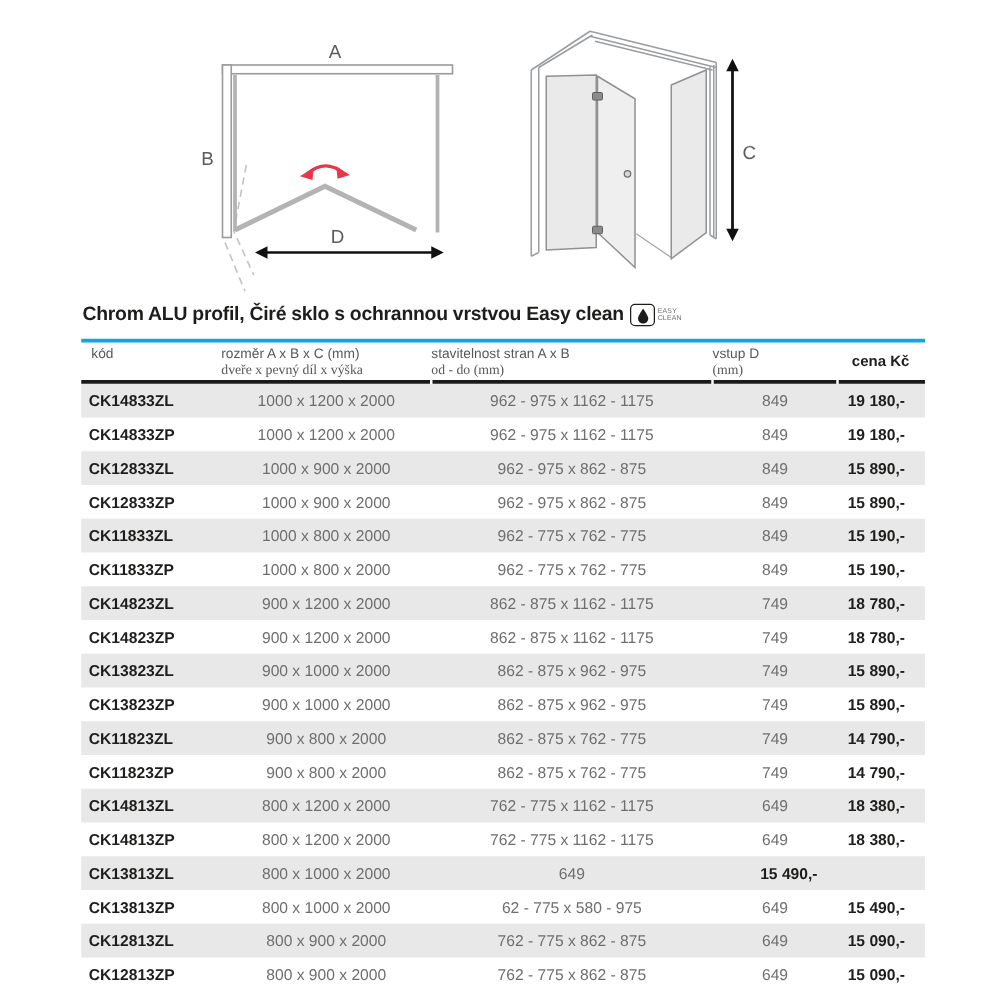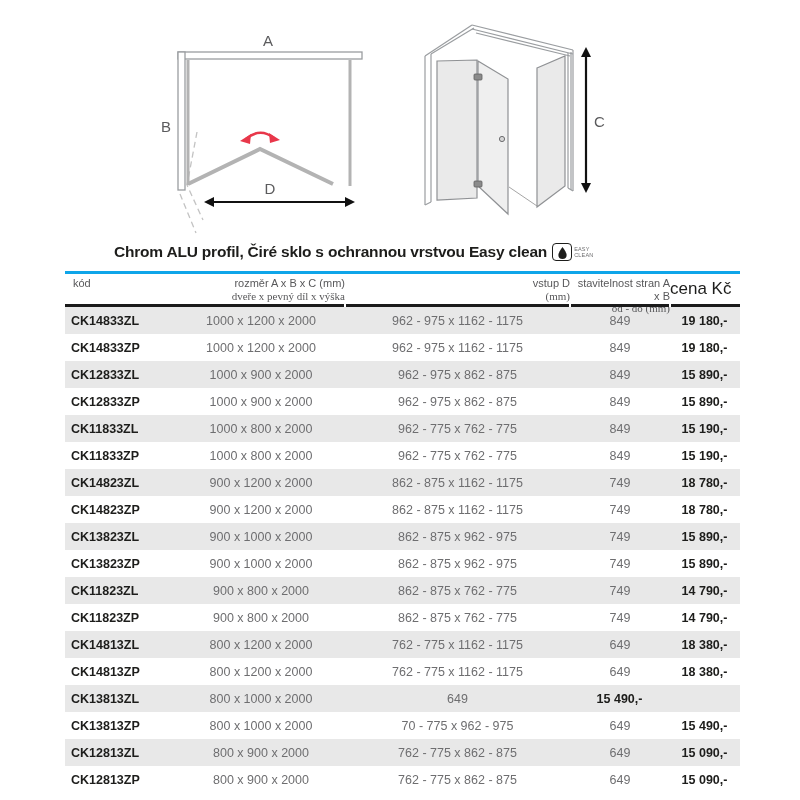--- a/index.html
+++ b/index.html
@@ -6,46 +6,46 @@
   .page{position:relative;width:800px;height:800px;background:#fff;overflow:hidden;
         font-family:"Liberation Sans",sans-serif;}
   svg text{font-family:"Liberation Sans",sans-serif;}
 
   
   .plan-svg{position:absolute;left:150px;top:22px;}
   .iso-svg{position:absolute;left:405px;top:10px;}
 
   
   .title-row{position:absolute;left:66px;top:243px;display:flex;align-items:center;gap:5px;}
-  .page-title{font-size:15.5px;font-weight:bold;color:#1d1d1b;letter-spacing:-0.2px;white-space:nowrap;margin-left:48px;}
+  .page-title{font-size:15.5px;font-weight:bold;color:#1d1d1b;letter-spacing:-0.2px;white-space:nowrap;}
   .ec-badge{display:flex;align-items:center;gap:2px;}
   .ec-box{width:20px;height:18px;border:1.6px solid #1d1d1b;border-radius:4px;
           display:flex;align-items:center;justify-content:center;background:#fff;box-sizing:border-box;}
   .ec-text{display:flex;flex-direction:column;font-size:5.5px;line-height:6px;color:#6e6e70;
            letter-spacing:0.2px;}
 
   
   .price-table{position:absolute;left:65px;top:271px;width:675px;}
   .grid{display:grid;grid-template-columns:112px 168px 225px 100px 70px;}
   .thead{border-top:3px solid #0ea5e9;height:30px;}
-  .th{font-size:11px;line-height:12.5px;color:#58585a;padding-top:3px;text-align:right;}
+  .th{font-size:11px;line-height:12.5px;color:#58585a;padding-top:3px;text-align:left;}
   .th .l2{display:block;font-family:Liberation Serif, serif;}
   .th-code{text-align:left;padding-left:8px;}
-  .th-price{text-align:left;font-weight:normal;color:#1d1d1b;font-size:17px;line-height:24px;padding-right:1px;}
+  .th-price{text-align:center;font-weight:bold;color:#1d1d1b;font-size:12px;line-height:24px;padding-right:1px;}
   .heavy-rule{display:flex;gap:2px;height:3px;}
   .heavy-rule i{background:#1a1a1a;height:3px;display:block;}
   .heavy-rule i:nth-child(1){width:279px;}
   .heavy-rule i:nth-child(2){width:223px;}
   .heavy-rule i:nth-child(3){width:98px;}
   .heavy-rule i:nth-child(4){width:69px;}
   .trow{height:27px;align-items:center;}
   .trow:nth-child(odd){background:#e8e8e8;}
   .cell{font-size:12.5px;color:#6e6e70;text-align:center;white-space:nowrap;}
   .cell-code{text-align:left;padding-left:6px;font-weight:bold;color:#1d1d1b;}
-  .cell-price{font-weight:bold;color:#1d1d1b;padding-right:1px;}
+  .cell-price{text-align:right;font-weight:bold;color:#1d1d1b;padding-right:16px;}
 </style>
 </head>
 <body>
 
 <div class="page">
 
   <svg class="plan-svg" width="230" height="213" viewBox="0 0 230 213">
 
     <polyline points="47,110 37,163 53,198" fill="none" stroke="#c3c3c3" stroke-width="1.3" stroke-dasharray="6 4"></polyline>
     <polyline points="30,172 46,211" fill="none" stroke="#c3c3c3" stroke-width="1.3" stroke-dasharray="6 4"></polyline>
@@ -138,26 +138,26 @@
   <div class="price-table">
     <div class="thead grid">
       <div class="th th-code">
         <span>kód</span>
       </div>
       <div class="th">
         <span>rozměr A x B x C (mm)</span>
         <span class="l2">dveře x pevný díl x výška</span>
       </div>
       <div class="th">
+        <span>stavitelnost stran A x B</span>
+        <span class="l2">od - do (mm)</span>
+      </div>
+      <div class="th">
         <span>vstup D</span>
         <span class="l2">(mm)</span>
-      </div>
-      <div class="th">
-        <span>stavitelnost stran A x B</span>
-        <span class="l2">od - do (mm)</span>
       </div>
       <div class="th th-price">
         <span>cena Kč</span>
       </div>
     </div>
     <div class="heavy-rule">
       <i></i>
         <i></i>
         <i></i>
         <i></i>
@@ -278,21 +278,21 @@
   <div class="trow grid">
     <div class="cell cell-code">CK13813ZL</div>
     <div class="cell cell-size">800 x 1000 x 2000</div>
     <div class="cell cell-entry">649</div>
     <div class="cell cell-price">15 490,-</div>
   </div>
 
   <div class="trow grid">
     <div class="cell cell-code">CK13813ZP</div>
     <div class="cell cell-size">800 x 1000 x 2000</div>
-    <div class="cell cell-range">70 - 775 x 962 - 975</div>
+    <div class="cell cell-range">62 - 775 x 580 - 975</div>
     <div class="cell cell-entry">649</div>
     <div class="cell cell-price">15 490,-</div>
   </div>
 
   <div class="trow grid">
     <div class="cell cell-code">CK12813ZL</div>
     <div class="cell cell-size">800 x 900 x 2000</div>
     <div class="cell cell-range">762 - 775 x 862 - 875</div>
     <div class="cell cell-entry">649</div>
     <div class="cell cell-price">15 090,-</div>

